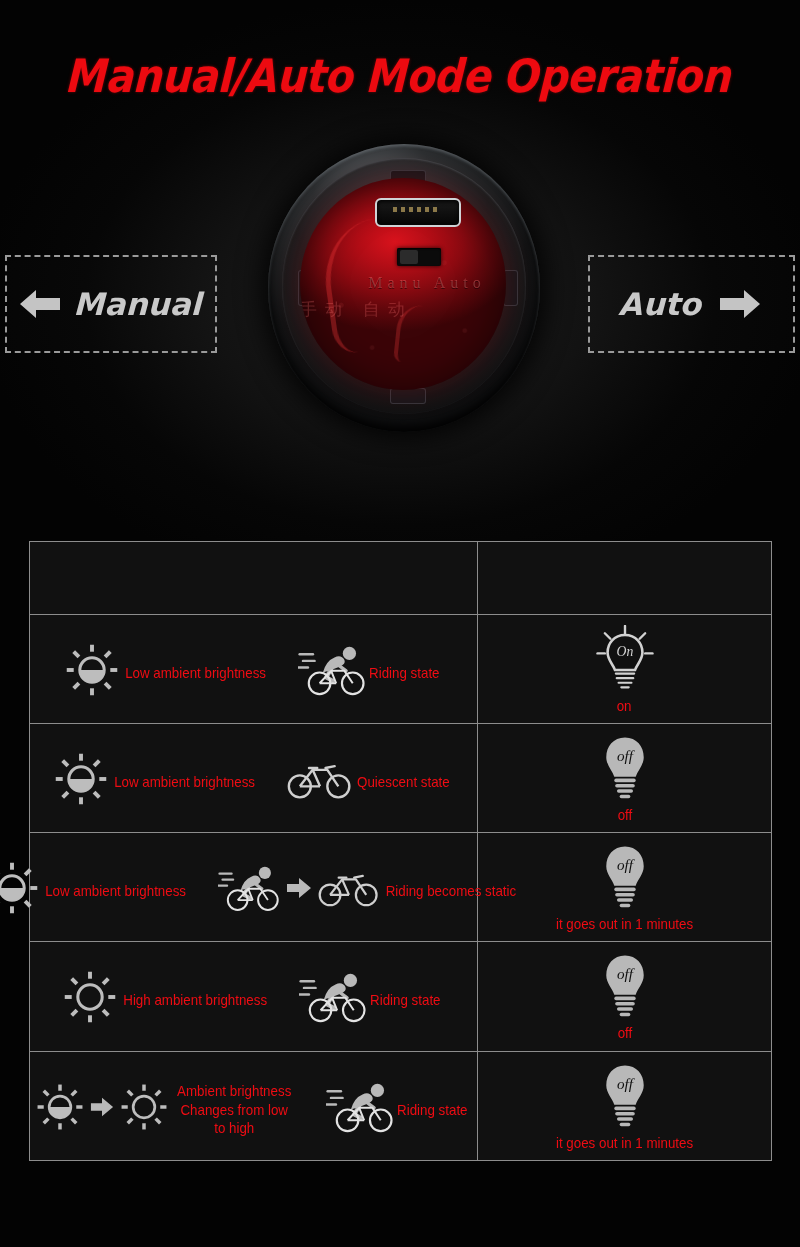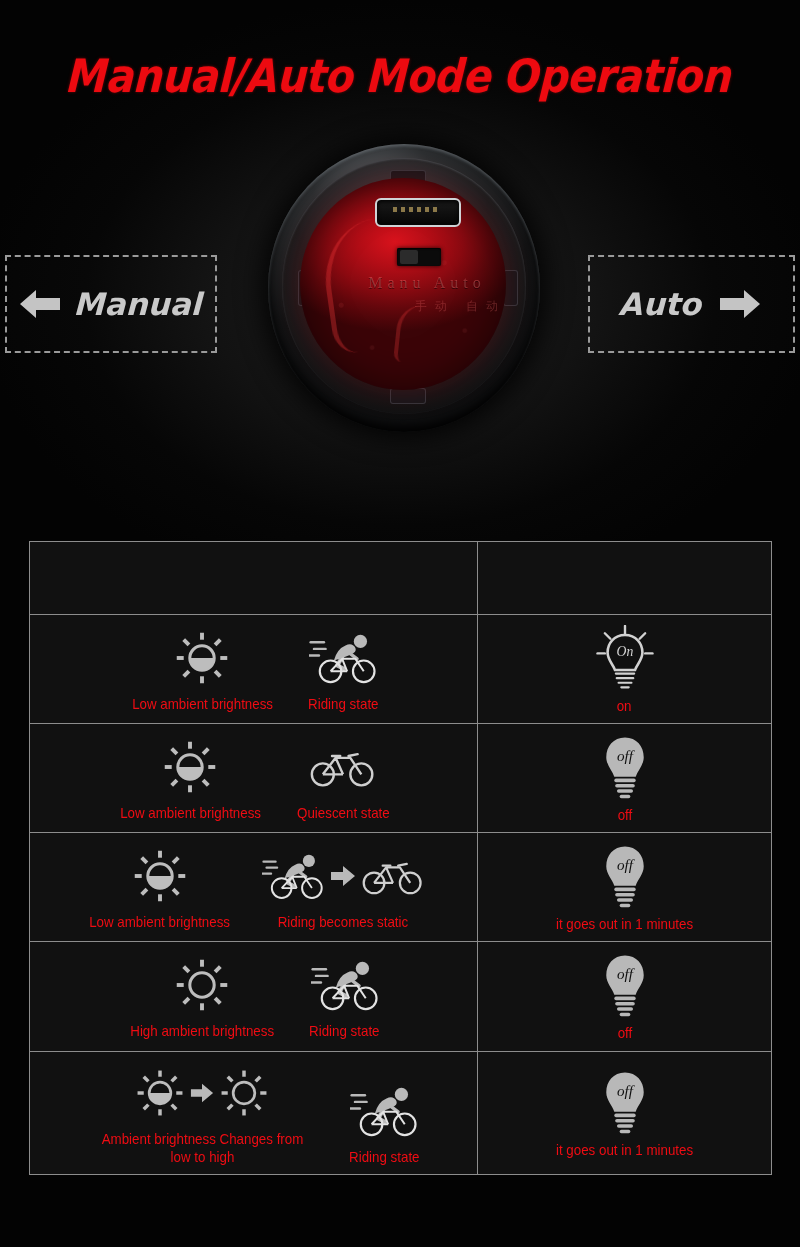--- a/index.html
+++ b/index.html
@@ -168,23 +168,23 @@
     color: rgba(255,120,120,0.38);
     font-size: 16px;
     letter-spacing: 5px;
     font-family: "Liberation Serif", serif;
     text-shadow: 0 1px 0 rgba(0,0,0,.5);
     padding-left: 48px;
   }
   .lens-text2 {
     position: absolute;
     left: 0; right: 0; top: 120px;
-    text-align: right;
+    text-align: left;
     color: rgba(255,120,120,0.26);
-    font-size: 12px;
+    font-size: 17px;
     letter-spacing: 8px;
     font-family: Liberation Sans, sans-serif;
   }
   .clip {
     position: absolute;
     background: #15171a;
     border: 1px solid rgba(160,170,180,0.22);
     border-radius: 3px;
   }
   .clip.top    { left: 128px; top: 28px; width: 34px; height: 14px; }
@@ -214,21 +214,21 @@
   .cell-inner {
     display: flex;
     align-items: flex-end;
     justify-content: center;
     gap: 26px;
     padding: 10px 6px 8px;
     box-sizing: border-box;
   }
   .icon-block {
     display: flex;
-    flex-direction: column;
+    flex-direction: row;
     align-items: center;
     justify-content: flex-end;
   }
   .icon-row {
     display: flex;
     align-items: center;
     justify-content: center;
     gap: 6px;
     min-height: 62px;
   }

